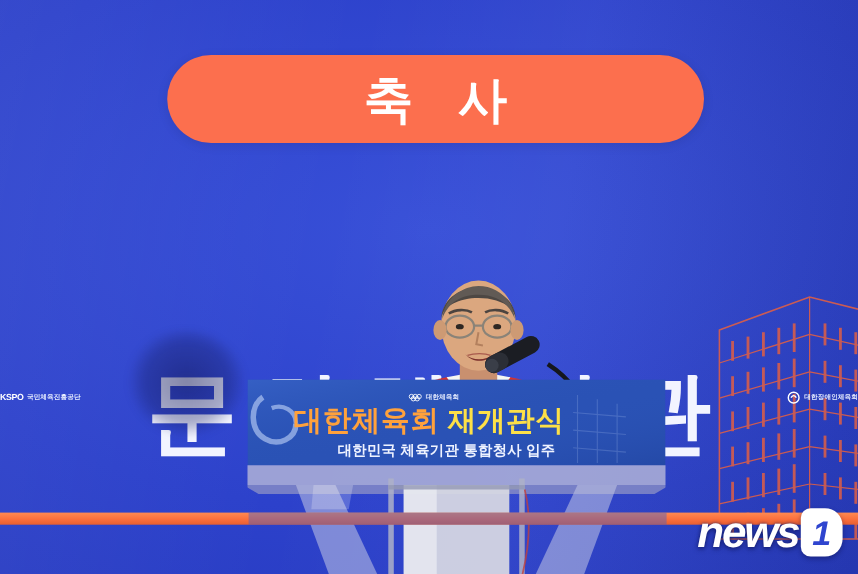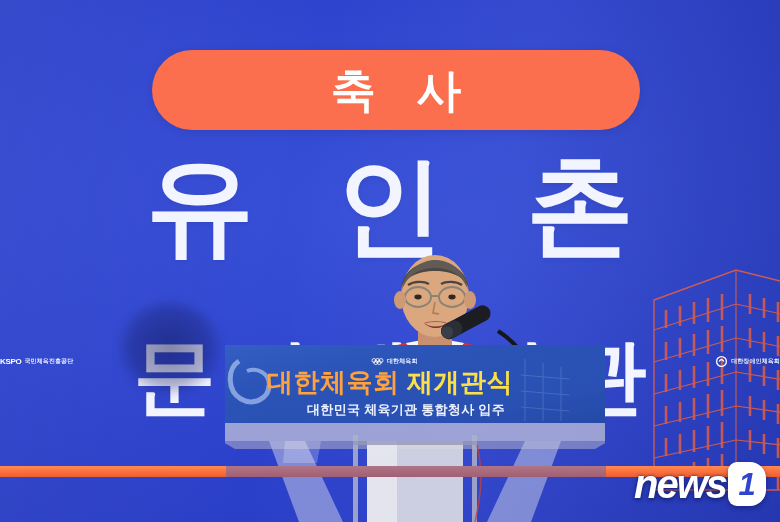--- a/index.html
+++ b/index.html
@@ -197,21 +197,20 @@
           <path d="M138 214 L138 232"></path>
         <path d="M152 218 L152 232"></path>
       </g>
     </svg>
   </div>
 
   <div class="pill">
     <span class="pill-text">축 사</span>
   </div>
 
-  <div class="big-name">유 인 촌</div>
   <div class="big-role">문화체         장관</div>
 
   <div class="head-shadow"></div>
 
   <div class="speaker">
     <svg viewBox="0 0 210 150">
 
       <path d="M20 150 L22 126 C30 108 52 98 76 93 L134 93 C158 98 180 108 188 126 L190 150 Z" fill="#d8332e"></path>
       <path d="M20 150 L22 126 C28 112 44 102 62 96 L70 150 Z" fill="#f4f2ee"></path>
       <path d="M190 150 L188 126 C182 112 166 102 148 96 L140 150 Z" fill="#f4f2ee"></path>

